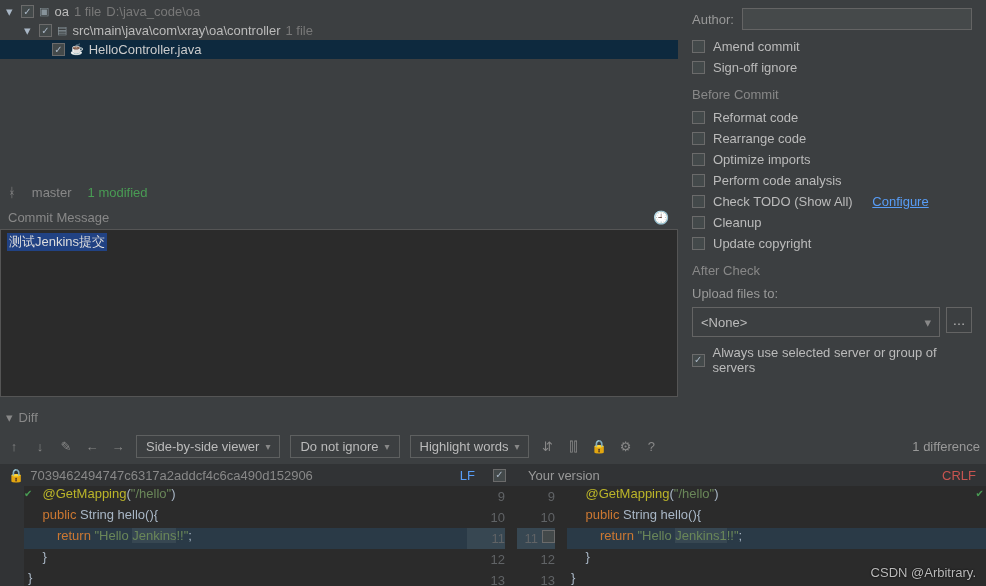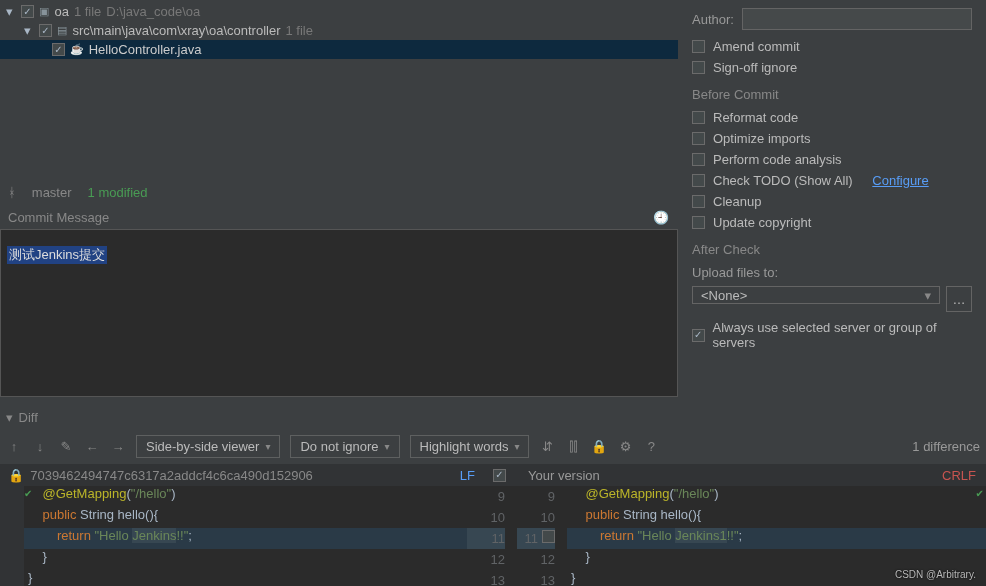--- a/index.html
+++ b/index.html
@@ -16,31 +16,31 @@
   .folder-icon { color:#87939a; font-size:11px; }
   .file-icon { color:#40b6e0; font-size:11px; }
   .name { color:#bbb; }
   .meta { color:#787878; }
   .sel .name { color:#cccccc; }
   .branch-bar { display:flex; gap:16px; padding:6px 8px; margin-top:auto; align-items:center; color:#888; }
   .branch-bar .br { color:#888; }
   .branch-bar .mod { color:#499c54; }
   .commit-area { }
   .commit-hdr { display:flex; justify-content:space-between; align-items:center; padding:4px 8px; color:#888; }
-  .commit-box { background:#2b2b2b; border:1px solid #555; height:168px; padding:16px 6px; }
+  .commit-box { background:#2b2b2b; border:1px solid #555; height:168px; padding:3px 6px; }
   .commit-text { background:#214283; color:#ddd; padding:0 2px; display:inline-block; }
   .right .fld { display:flex; align-items:center; margin-bottom:9px; gap:8px; }
   .right label { color:#999; }
   .right input[type=text] { flex:1; background:#45494a; border:1px solid #646464; color:#bbb; height:22px; padding:0 5px; }
   .hdr2 { color:#888; margin:12px 0 8px; }
   .opt { display:flex; align-items:center; gap:8px; margin-bottom:6px; }
   .opt .lbl { color:#bbb; }
   .link { color:#589df6; cursor:pointer;text-decoration:underline; }
   .upload { display:flex; gap:6px; margin-top:6px; }
-  .select { flex:1; background:#3c3f41; border:1px solid #646464; height:18px; color:#bbb; padding:0 8px; display:flex; align-items:center; justify-content:space-between; cursor:pointer; }
+  .select { flex:1; background:#3c3f41; border:1px solid #646464; height:30px; color:#bbb; padding:0 8px; display:flex; align-items:center; justify-content:space-between; cursor:pointer; }
   .ell { width:26px; height:26px; border:1px solid #646464; display:flex; align-items:center; justify-content:center; cursor:pointer; color:#bbb; }
   .diff-section { position:absolute; left:0; right:0; top:406px; }
   .diff-title { display:flex; align-items:center; gap:6px; padding:4px 6px; color:#888; }
   .toolbar { display:flex; align-items:center; gap:10px; padding:6px 6px; }
   .tb-ico { width:16px; height:16px; color:#888; cursor:pointer; display:inline-flex; align-items:center; justify-content:center; }
   .combo { background:#3c3f41; border:1px solid #5e6060; color:#bbb; padding:3px 9px; cursor:pointer; display:inline-flex; align-items:center; gap:6px; }
   .combo::after { content:"▾"; color:#888; font-size:10px; }
   .tb-spacer { flex:1; }
   .diff-count { color:#999; }
   .rev-bar { display:flex; height:22px; background:#313335; align-items:center; font-size:12px; }
@@ -59,21 +59,21 @@
   .cg { width:24px; background:#313335; color:#606366; line-height:21px; }
   .cline { height:21px; padding-left:4px; white-space:pre; }
   .green-mark { position:absolute; left:0; top:2px; color:#499c54; font-size:10px; }
   .green-mark.r { left:auto; right:2px; }
   .an { color:#bbb529; }
   .str { color:#6a8759; }
   .kw { color:#cc7832; }
   .hl-bg { background:#374752; display:inline; }
   .cline.changed { background:#2a3a47; }
   .cb-small { width:13px; height:13px; background:#43494a; border:1px solid #6b6b6b; display:inline-block; margin-left:4px; }
-  .watermark { position:absolute; right:10px; bottom:6px; color:#bababa; font-size:10px; text-shadow:0 0 2px #000; }
+  .watermark { position:absolute; right:10px; bottom:6px; color:#bababa; font-size:13px; text-shadow:0 0 2px #000; }
 </style>
 </head>
 <body>
 
 <div class="top">
   <div class="left">
     <div class="tree">
       <div class="row">
         <span class="arrow">▾</span>
         <span class="cb chk"></span>
@@ -124,20 +124,24 @@
       </div>
     <div class="opt">
         <span class="cb"></span>
         <span class="lbl">Sign-off ignore</span>
       </div>
 
     <div class="hdr2">Before Commit</div>
     <div class="opt">
         <span class="cb"></span>
         <span class="lbl">Reformat code</span>
+      </div>
+    <div class="opt">
+        <span class="cb"></span>
+        <span class="lbl">Rearrange code</span>
       </div>
     <div class="opt">
         <span class="cb"></span>
         <span class="lbl">Optimize imports</span>
       </div>
     <div class="opt">
         <span class="cb"></span>
         <span class="lbl">Perform code analysis</span>
       </div>
     <div class="opt"><span class="cb"></span><span class="lbl">Check TODO (Show All)</span>&nbsp;<span class="link">Configure</span></div>

